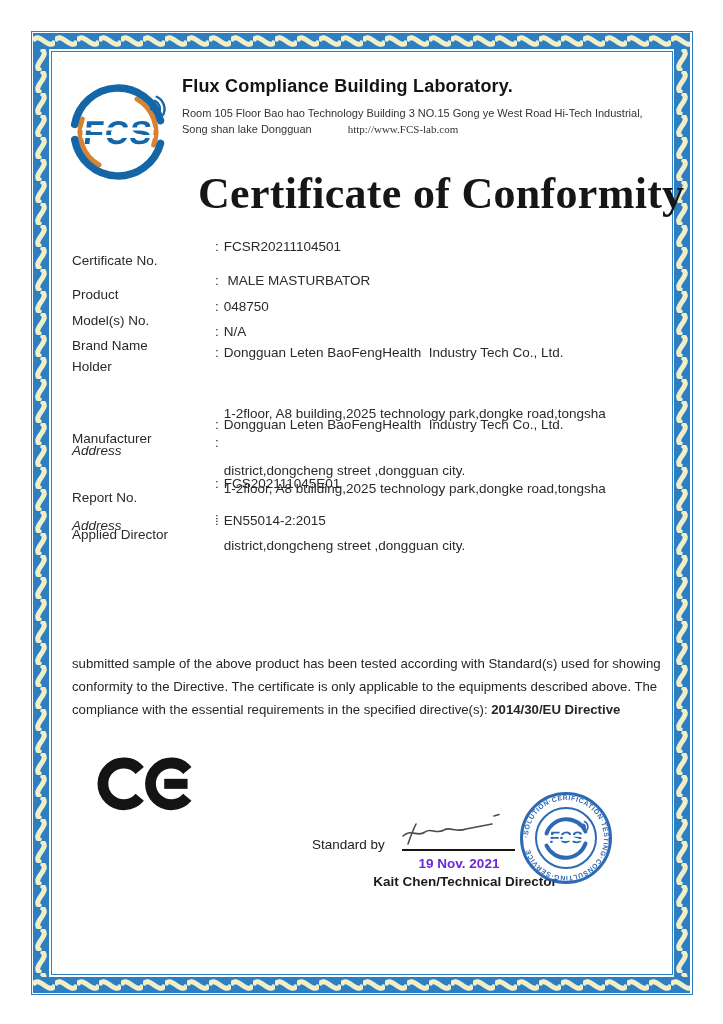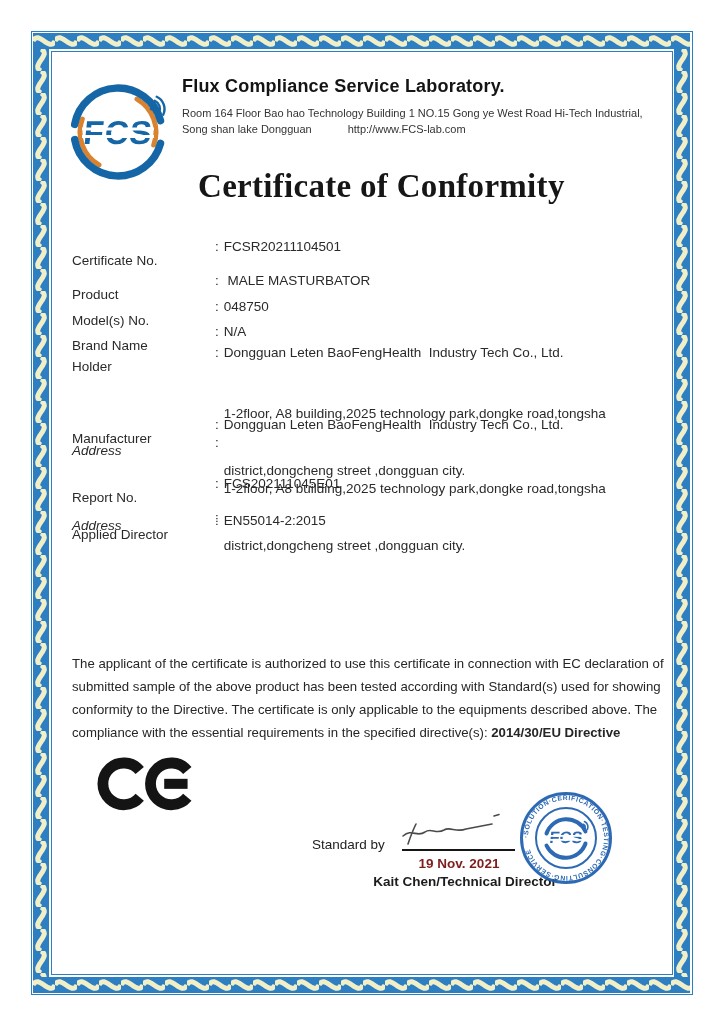--- a/index.html
+++ b/index.html
@@ -11,37 +11,37 @@
   .hairline-outer{position:absolute; left:31px; top:31px; right:30px; bottom:29px;
     border:1px solid #2e7ec2; pointer-events:none;}
   .hairline-inner{position:absolute; left:51px; top:51px; right:50px; bottom:49px;
     border:1px solid #2e7ec2; pointer-events:none;}
   .strip{position:absolute;}
   .content{position:absolute; inset:0;}
   .lab-name{position:absolute; left:182px; top:76px; font-size:18px; font-weight:bold;
     color:#141414; letter-spacing:.2px; white-space:nowrap;}
   .lab-addr{position:absolute; left:182px; top:106px; font-size:11px; line-height:15.5px;
     color:#333; white-space:nowrap;}
-  .lab-addr .site{margin-left:36px;}
+  .lab-addr .site{margin-left:36px;font-family:Liberation Serif, serif;}
   .cert-title{position:absolute; left:198px; top:168px; font-family:"Liberation Serif","DejaVu Serif",serif;
-    font-size:33px; font-weight:bold; color:#161616; letter-spacing:.3px; white-space:nowrap;}
+    font-size:44px; font-weight:bold; color:#161616; letter-spacing:.3px; white-space:nowrap;}
   .row{position:absolute; left:72px; right:40px; display:flex; font-size:13.5px; color:#2a2a2a;}
   .row .lbl{width:143px; flex:0 0 143px;margin-top:16px;}
   .row .val{display:flex; white-space:pre; line-height:19px;}
   .row .colon{margin-right:5px;}
   .row.two .lbl{align-self:center;font-style:italic;}
   .row.two .colon{align-self:center;}
   .row.nolbl .val{padding-left:7px;}
   .statement{position:absolute; left:72px; top:652px; font-size:13.2px; color:#262626;}
   .statement div{white-space:nowrap; line-height:23px;}
   .approved{position:absolute; left:312px; top:837px; font-size:13.5px; color:#222;}
   .sigline{position:absolute; left:402px; top:849px; width:113px; border-top:2px solid #161616;}
   .sig-svg{position:absolute; left:398px; top:808px;}
   .sign-date{position:absolute; left:394px; top:856px; width:130px; text-align:center;
-    font-size:13.5px; font-weight:bold; color:#7f1d1d;}
+    font-size:13.5px; font-weight:bold; color:#6d28d9;}
   .sign-name{position:absolute; left:357px; top:874px; width:216px; text-align:center;
     font-size:13.5px; font-weight:bold; color:#1c1c1c; white-space:nowrap;}
   .ce-svg{position:absolute; left:97px; top:756px;}
   .logo-svg{position:absolute; left:58px; top:82px;}
   .stamp-svg{position:absolute; left:518px; top:790px; opacity:.93;}
 </style>
 </head>
 <body>
 
 <div class="page">
@@ -99,23 +99,23 @@
       <rect x="24" y="45.5" width="72" height="3" fill="#ffffff"></rect>
       <rect x="24" y="53" width="72" height="3" fill="#ffffff"></rect>
       <g transform="translate(93,27) rotate(25)">
         <path d="M0,-4.5 A4.5 4.5 0 0 1 4.5,0" fill="none" stroke="#1566a6" stroke-width="2.4" stroke-linecap="round"></path>
         <path d="M0,-9 A9 9 0 0 1 9,0" fill="none" stroke="#1566a6" stroke-width="2.4" stroke-linecap="round"></path>
         <path d="M0,-13.5 A13.5 13.5 0 0 1 13.5,0" fill="none" stroke="#1566a6" stroke-width="2.4" stroke-linecap="round"></path>
         <circle cx="0.3" cy="-0.3" r="1.6" fill="#1566a6"></circle>
       </g>
     </svg>
 
-    <div class="lab-name">Flux Compliance Service Laboratory.</div>
+    <div class="lab-name">Flux Compliance Building Laboratory.</div>
     <div class="lab-addr">
-      <div>Room 164 Floor Bao hao Technology Building 1 NO.15 Gong ye West Road Hi-Tech Industrial,</div>
+      <div>Room 105 Floor Bao hao Technology Building 3 NO.15 Gong ye West Road Hi-Tech Industrial,</div>
       <div><span>Song shan lake Dongguan</span><span class="site">http://www.FCS-lab.com</span></div>
     </div>
 
     <div class="cert-title">Certificate of Conformity</div>
 
     <div class="row" style="top:237px">
       <div class="lbl">Certificate No.</div>
       <div class="val"><span class="colon">:</span><span>FCSR20211104501</span></div>
     </div>
     <div class="row" style="top:271px">
@@ -159,21 +159,20 @@
     <div class="row" style="top:474px">
       <div class="lbl">Report No.</div>
       <div class="val"><span class="colon">:</span><span>FCS202111045E01</span></div>
     </div>
     <div class="row" style="top:511px">
       <div class="lbl">Applied Director</div>
       <div class="val"><span class="colon">:</span><span>EN55014-2:2015</span></div>
     </div>
 
     <div class="statement">
-      <div>The applicant of the certificate is authorized to use this certificate in connection with EC declaration of</div>
       <div>submitted sample of the above product has been tested according with Standard(s) used for showing</div>
       <div>conformity to the Directive. The certificate is only applicable to the equipments described above. The</div>
       <div><span>compliance with the essential requirements in the specified directive(s): </span><b>2014/30/EU Directive</b></div>
     </div>
 
     <svg class="ce-svg" width="96" height="59" viewBox="0 0 115 70">
       <path d="M51.2,16.9 A25 25 0 1 0 51.2,49.1" fill="none" stroke="#141414" stroke-width="13"></path>
       <path d="M108.2,16.9 A25 25 0 1 0 108.2,49.1" fill="none" stroke="#141414" stroke-width="13"></path>
       <rect x="80.5" y="27" width="28" height="12" fill="#141414"></rect>
     </svg>

